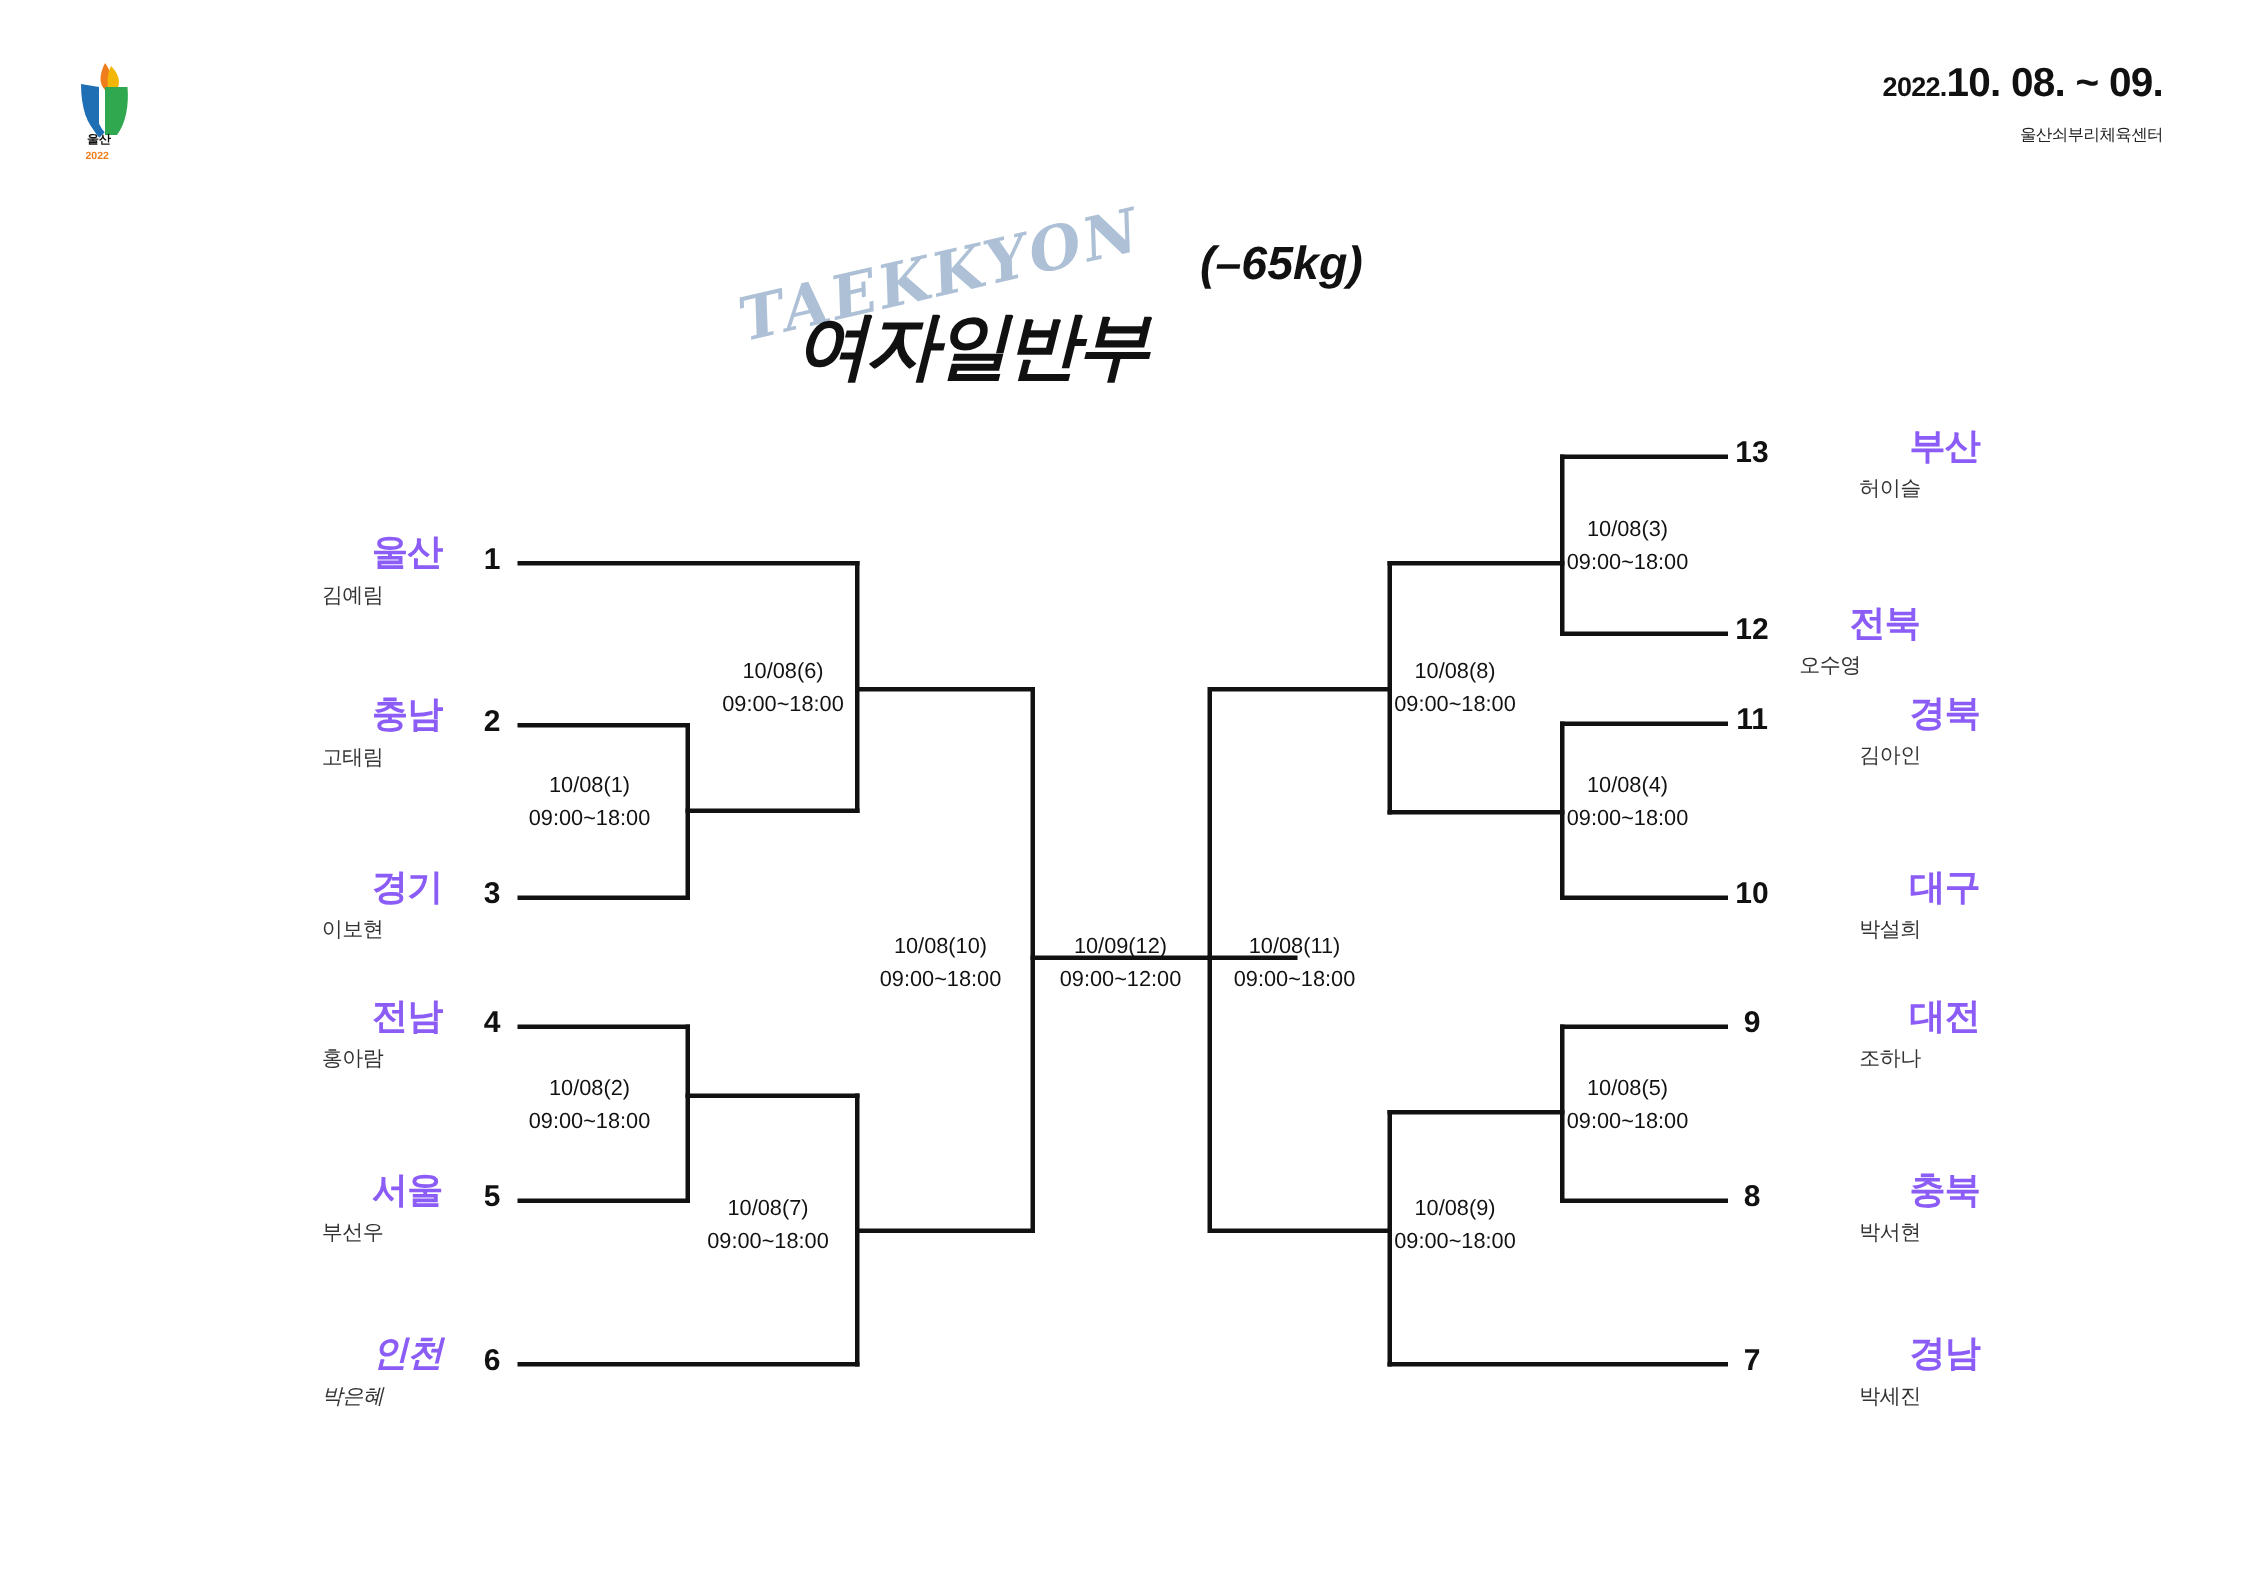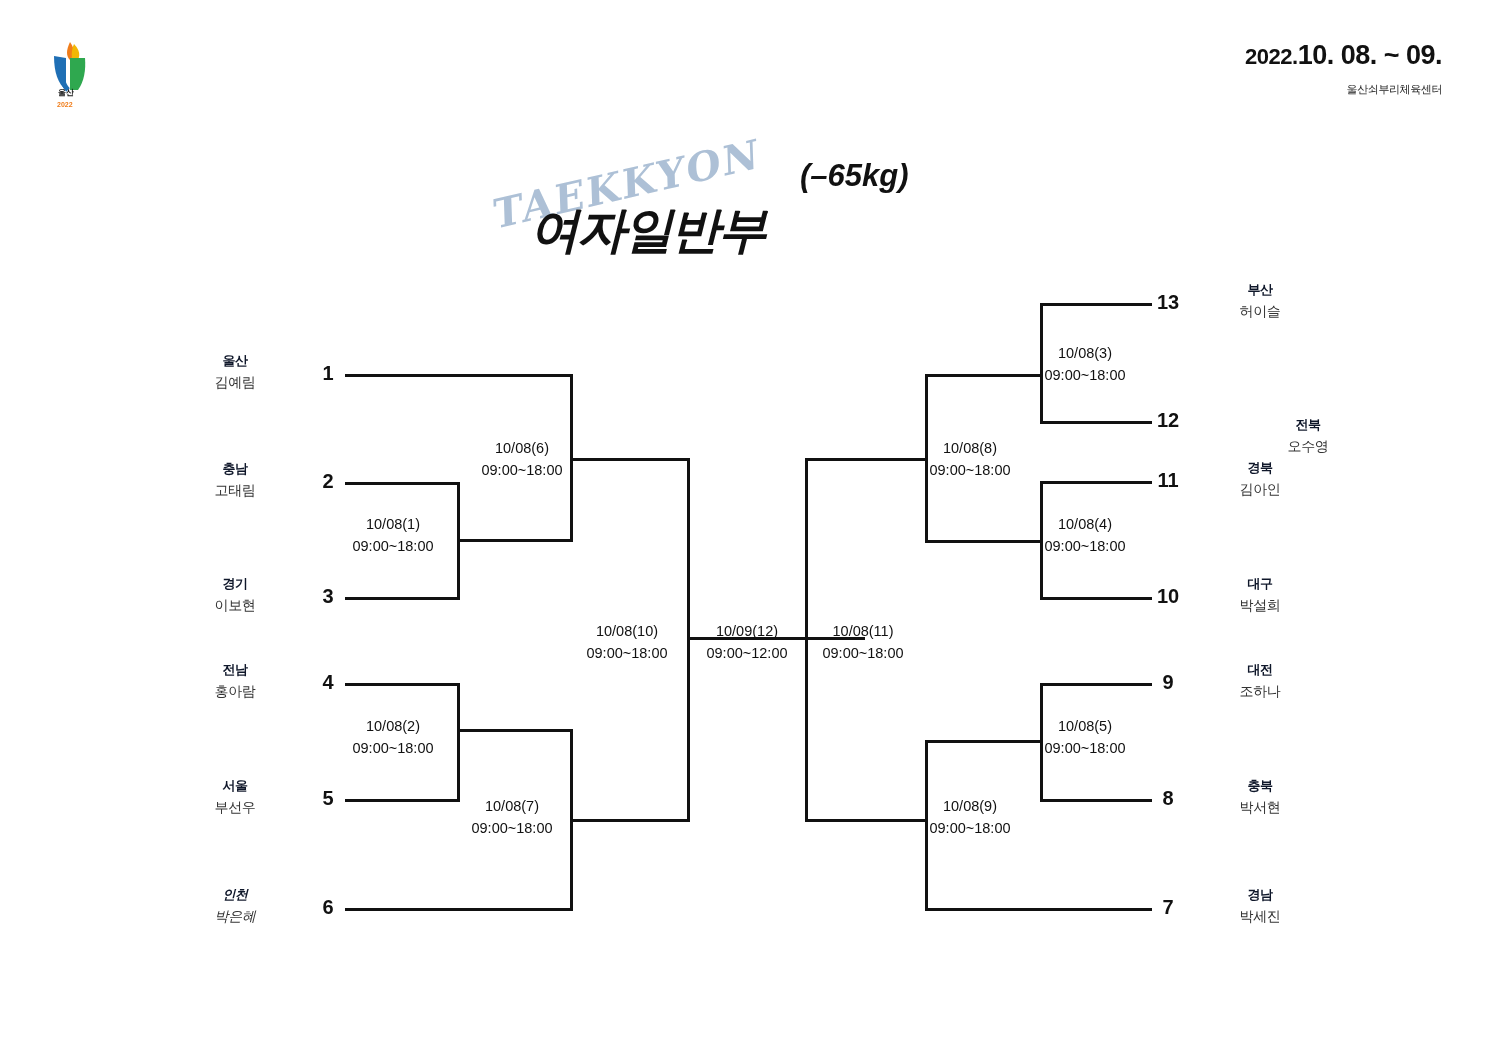--- a/index.html
+++ b/index.html
@@ -55,21 +55,21 @@
     top: 40px;
     text-align: right;
   }
   .header-date {
     font-size: 27px;
     font-weight: bold;
     color: #111;
     letter-spacing: -0.5px;
   }
   .header-date .yr {
-    font-size: 22px;
+    font-size: 18px;
     font-weight: bold;
   }
   .header-venue {
     margin-top: 11px;
     font-size: 11px;
     color: #222;
     letter-spacing: -0.4px;
   }
 
   
@@ -145,24 +145,25 @@
     color: #111;
     text-align: center;
     width: 26px;
   }
   .player {
     position: absolute;
     text-align: center;
     width: 120px;
   }
   .player .region {
-    font-size: 13px;
-    font-weight: bold;
-    color: #0f172a;
+    font-size: 24px;
+    font-weight: bold;
+    color: #8b5cf6;
     letter-spacing: -0.5px;
+    text-align: right;
   }
   .player .name {
     font-size: 14px;
     color: #333;
     margin-top: 4px;
     letter-spacing: -0.3px;
   }
   .match {
     position: absolute;
     text-align: center;
@@ -306,21 +307,21 @@
     <div class="seed" style="left:1155px; top:469px;">11</div>
     <div class="seed" style="left:1155px; top:585px;">10</div>
     <div class="seed" style="left:1155px; top:671px;">9</div>
     <div class="seed" style="left:1155px; top:787px;">8</div>
     <div class="seed" style="left:1155px; top:896px;">7</div>
 
     <div class="player" style="left:1200px; top:281px;">
       <div class="region">부산</div>
       <div class="name">허이슬</div>
     </div>
-    <div class="player" style="left:1248px; top:399px;margin-top:17px;">
+    <div class="player" style="left:1160px; top:399px;">
       <div class="region">전북</div>
       <div class="name">오수영</div>
     </div>
     <div class="player" style="left:1200px; top:459px;">
       <div class="region">경북</div>
       <div class="name">김아인</div>
     </div>
     <div class="player" style="left:1200px; top:575px;">
       <div class="region">대구</div>
       <div class="name">박설희</div>

